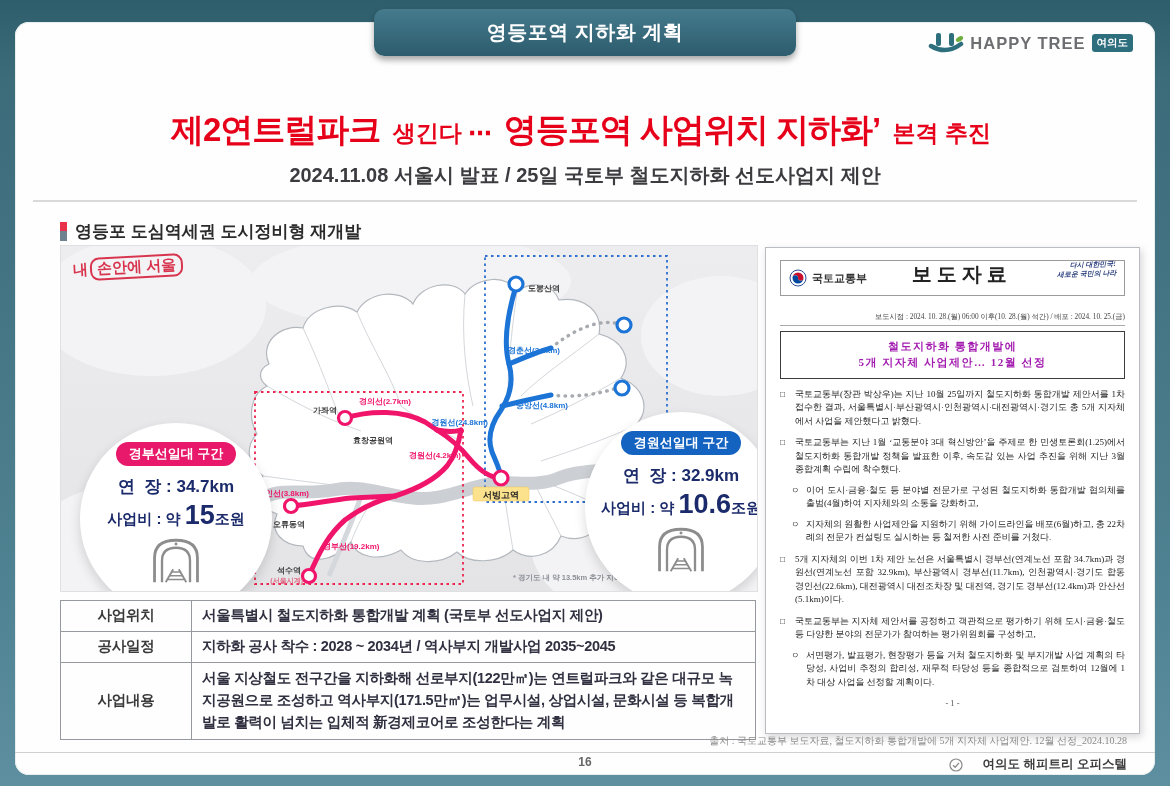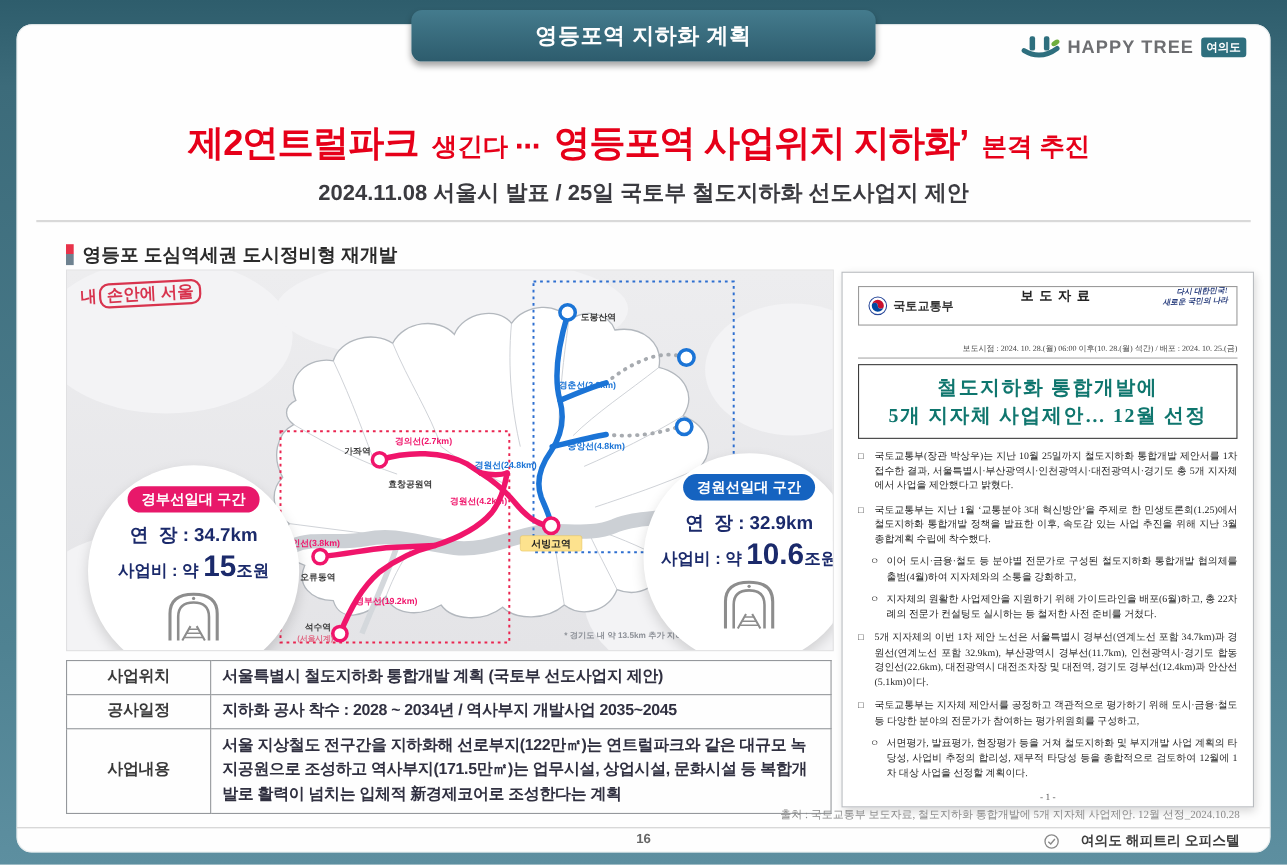--- a/index.html
+++ b/index.html
@@ -60,25 +60,25 @@
   .tunnel{margin-top:2px;}
   
   .doc{
     position:absolute;left:750px;top:225px;width:375px;height:487px;background:#fff;
     border:1px solid #b9bcc0;box-shadow:2px 3px 8px rgba(0,0,0,.16);
     padding:12px 14px;box-sizing:border-box;font-family:"Liberation Serif","DejaVu Serif",serif;color:#222;
   }
   .doc-head{border:1px solid #9b9b9b;height:34px;display:flex;padding:0 8px;justify-content:space-between;}
   .doc-agency{display:flex;align-items:center;gap:5px;font-size:11px;font-weight:700;color:#333;
     font-family:"Liberation Sans",sans-serif;}
-  .doc-type{font-size:12px;font-weight:700;letter-spacing:5px;color:#222;}
+  .doc-type{font-size:20px;font-weight:700;letter-spacing:5px;color:#222;}
   .doc-slogan{font-size:7px;font-style:italic;color:#2a3f7e;text-align:right;line-height:1.3;transform:rotate(-2deg);font-weight:700;}
   .doc-embargo{font-size:7.3px;color:#444;text-align:right;margin-top:16px;border-bottom:1px solid #aaa;padding-bottom:3px;}
   .doc-title{border:1.5px solid #3c3c3c;margin-top:5px;padding:7px 4px;text-align:center;font-weight:700;
-    font-size:18px;letter-spacing:1.5px;line-height:1.45;color:#0f766e;}
+    font-size:11px;letter-spacing:1.5px;line-height:1.45;color:#a21caf;}
   .doc-body{margin-top:9px;font-size:9px;line-height:1.5;text-align:justify;}
   .para{display:flex;gap:4px;margin-top:8px;}
   .para .bullet{flex:0 0 11px;font-size:8.5px;}
   .para.indent{margin-left:11px;margin-top:7px;}
   .doc-pagemark{text-align:center;font-size:8.5px;color:#555;margin-top:9px;}
   
   .info-table{position:absolute;left:45px;top:578px;width:696px;border-collapse:collapse;table-layout:fixed;}
   .info-table td{border:1px solid #95989c;font-size:14.5px;font-weight:700;color:#303040;padding:2px 10px;line-height:1.5;letter-spacing:-.3px;}
   .info-table td.lbl{width:122px;text-align:center;color:#3a3a3a;padding:2px 4px;}
   .r1 td{height:26px;} .r2 td{height:26px;} .r3 td{height:72px;}

